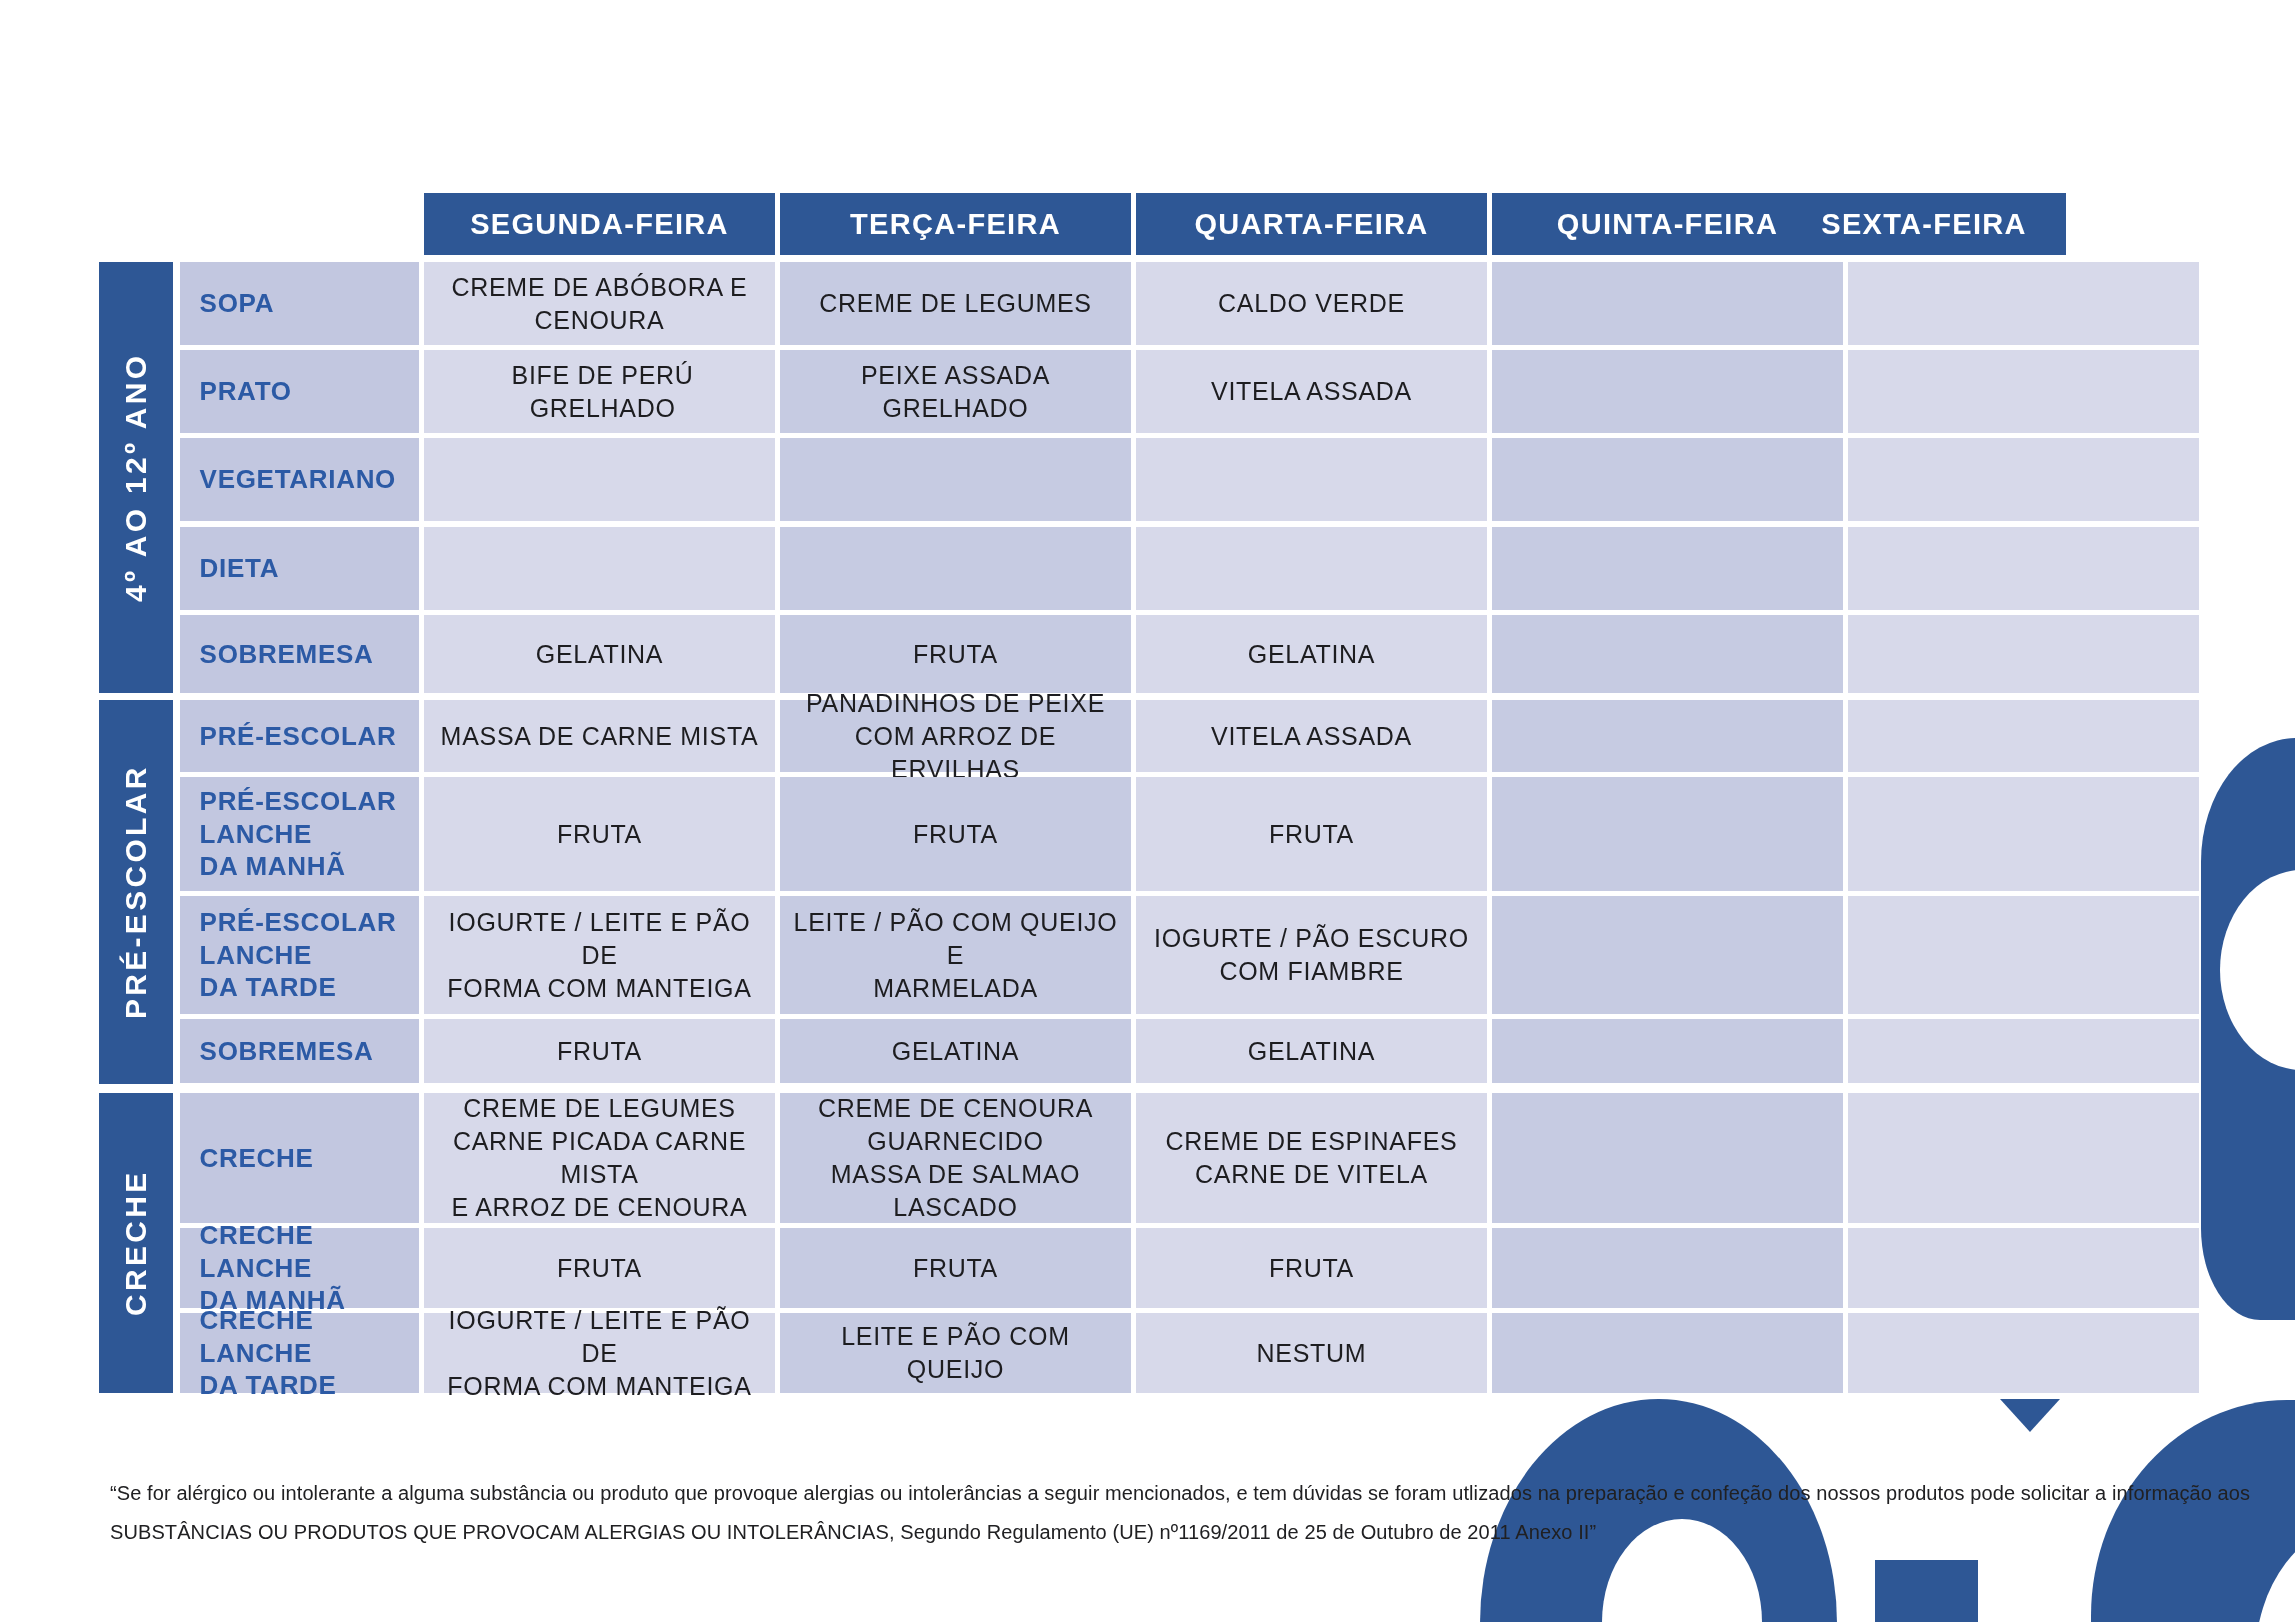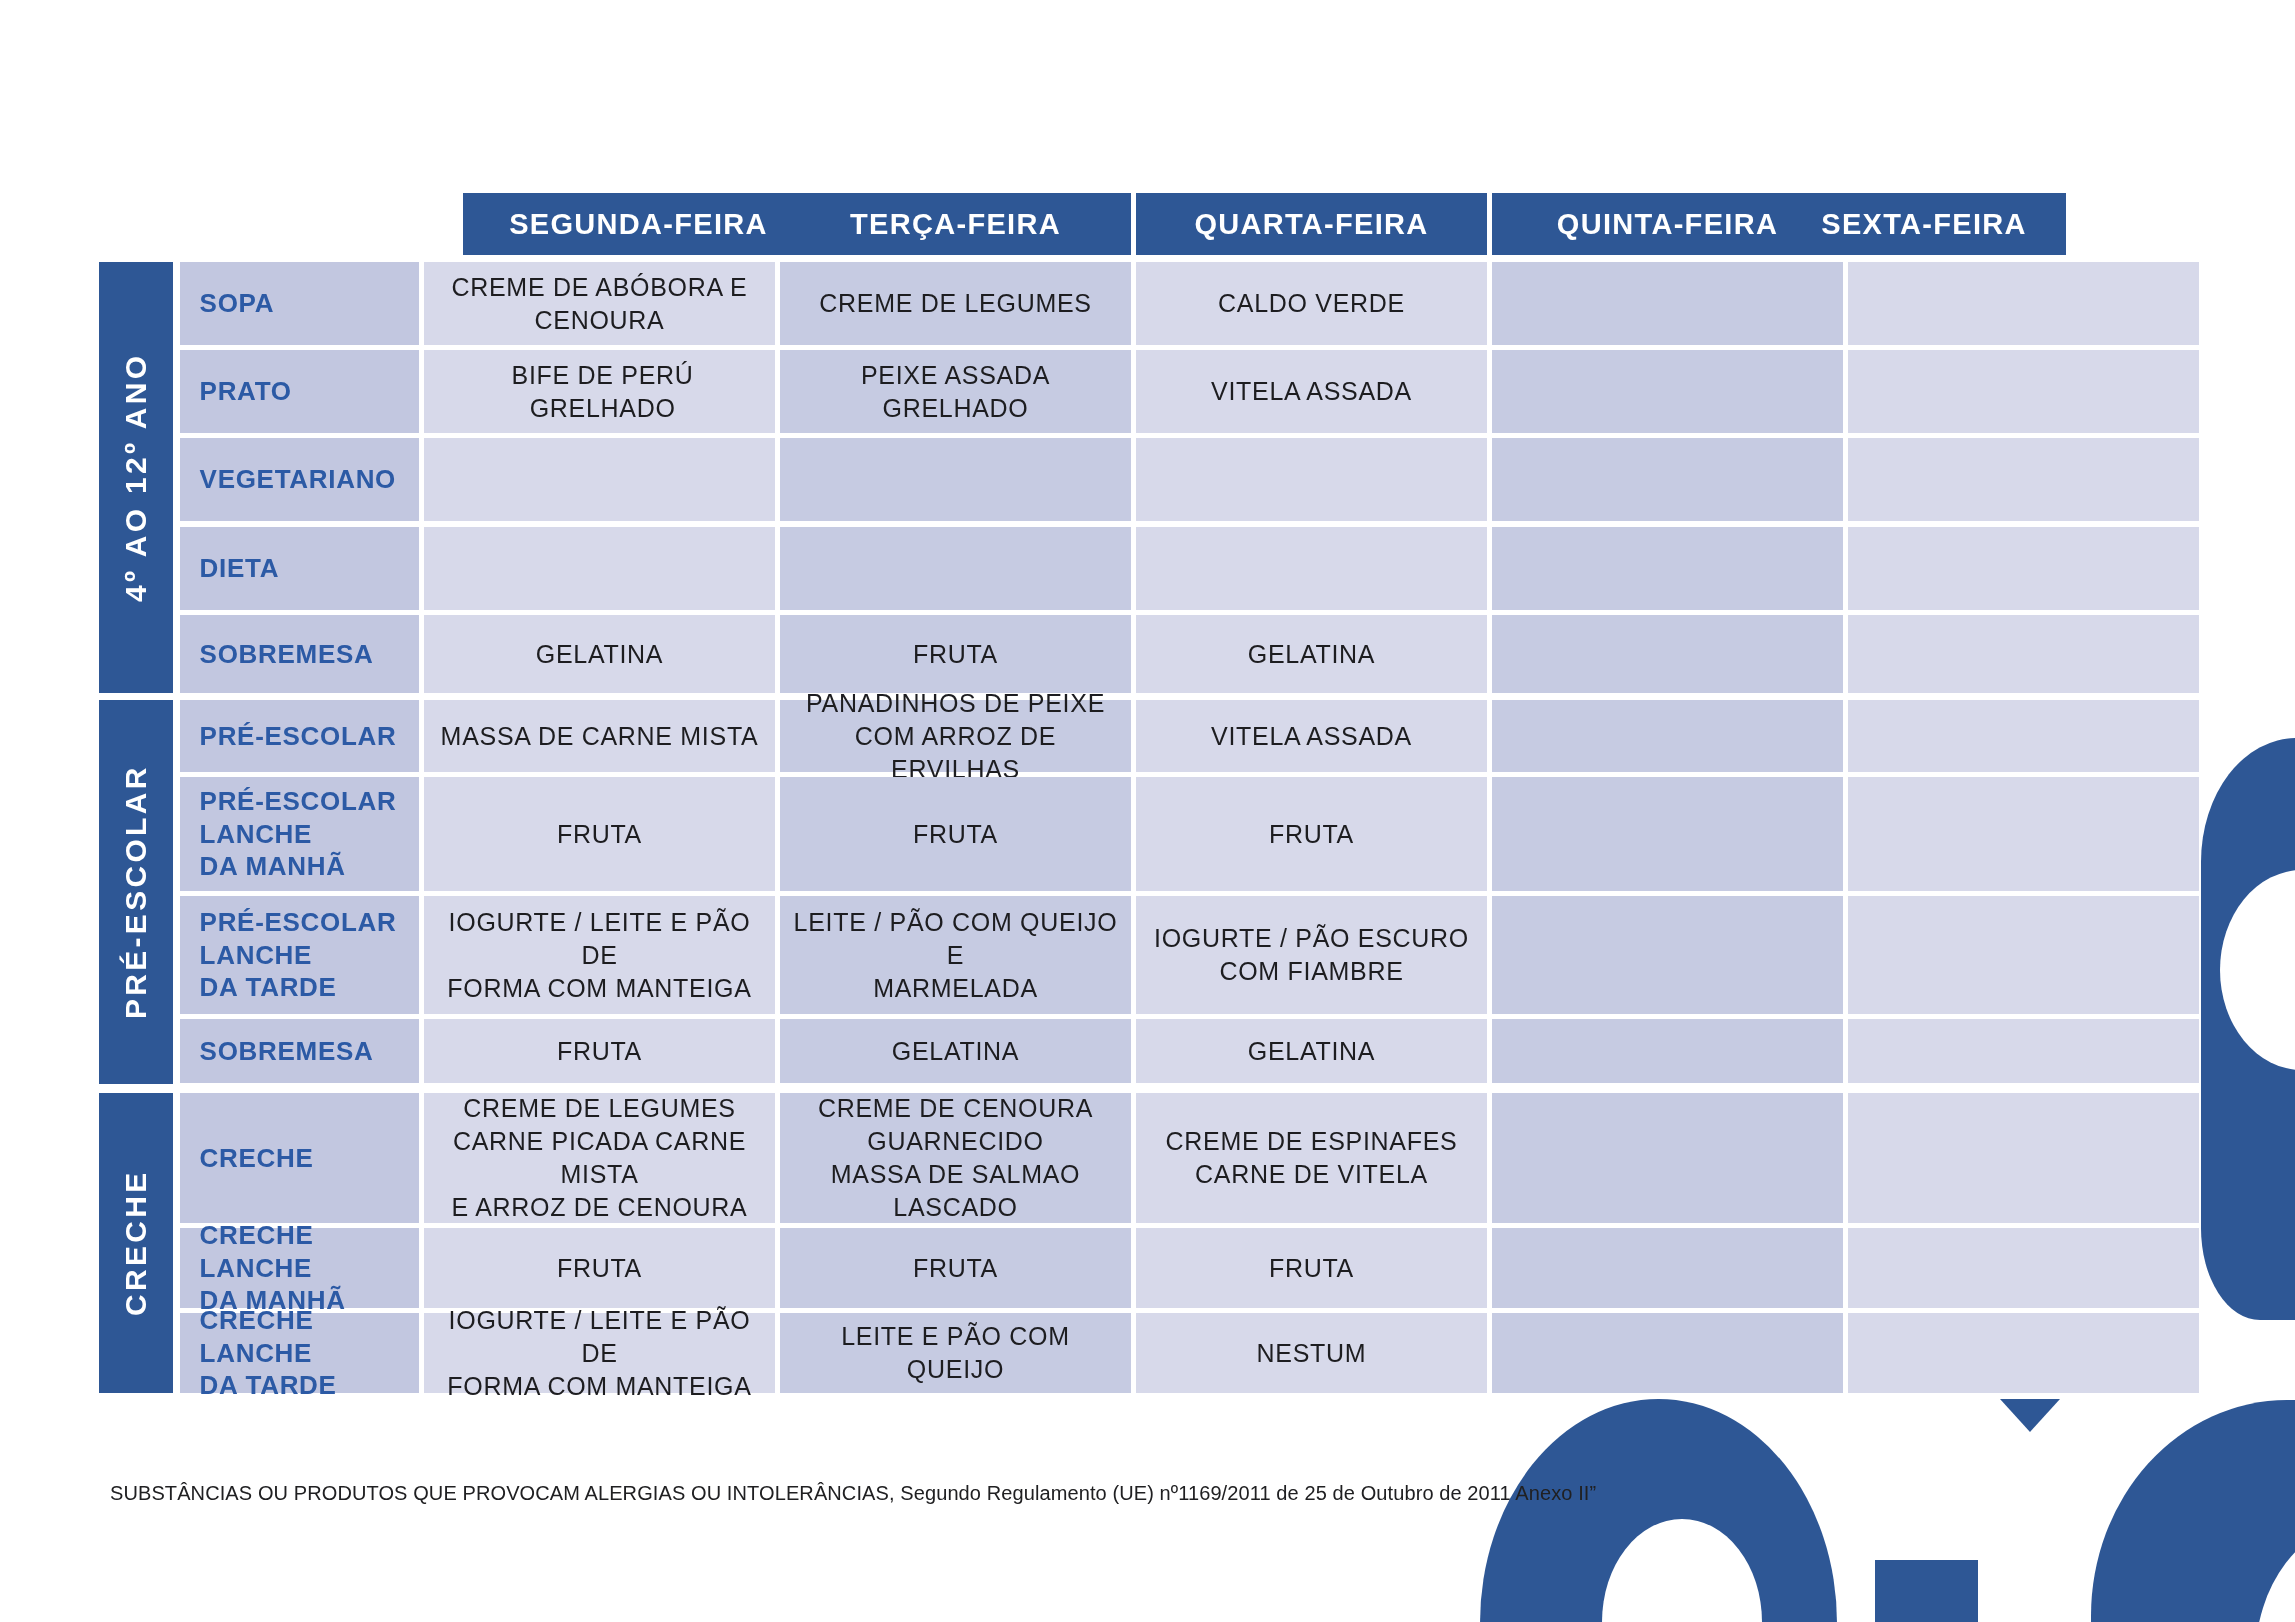--- a/index.html
+++ b/index.html
@@ -76,21 +76,21 @@
   .deco-rt{left:2201px;top:738px;width:95px;height:582px;border-top-left-radius:95px 124px;border-bottom-left-radius:59px 92px;}
   .deco-rt-hole{left:2220px;top:870px;width:164px;height:200px;border-radius:50%;}
 </style>
 </head>
 <body>
 
 <div class="page">
 
 
   <div id="table">
-      <div class="day-header" style="left: 424px; top: 193px; width: 351px; height: 62px; margin-left: 39px;">SEGUNDA-FEIRA</div>
+      <div class="day-header" style="left: 424px; top: 193px; width: 351px; height: 62px;">SEGUNDA-FEIRA</div>
       <div class="day-header" style="left: 780px; top: 193px; width: 351px; height: 62px;">TERÇA-FEIRA</div>
       <div class="day-header" style="left: 1136px; top: 193px; width: 351px; height: 62px;">QUARTA-FEIRA</div>
       <div class="day-header" style="left: 1492px; top: 193px; width: 351px; height: 62px;">QUINTA-FEIRA</div>
       <div class="day-header" style="left: 1782px; top: 193px; width: 284px; height: 62px;">SEXTA-FEIRA</div>
       <div class="group-bar" style="left: 99px; top: 262px; width: 74px; height: 431px;">4º AO 12º ANO</div>
       <div class="row-label" style="left: 180px; top: 262px; width: 239px; height: 83px;">SOPA</div>
       <div class="menu-cell c-light" style="left: 424px; top: 262px; width: 351px; height: 83px;">CREME DE ABÓBORA E
 CENOURA</div>
       <div class="menu-cell c-dark" style="left: 780px; top: 262px; width: 351px; height: 83px;">CREME DE LEGUMES</div>
       <div class="menu-cell c-light" style="left: 1136px; top: 262px; width: 351px; height: 83px;">CALDO VERDE</div>
@@ -177,20 +177,21 @@
 DA TARDE</div>
       <div class="menu-cell c-light" style="left: 424px; top: 1313px; width: 351px; height: 80px;">IOGURTE / LEITE E PÃO DE
 FORMA COM MANTEIGA</div>
       <div class="menu-cell c-dark" style="left: 780px; top: 1313px; width: 351px; height: 80px;">LEITE E PÃO COM QUEIJO</div>
       <div class="menu-cell c-light" style="left: 1136px; top: 1313px; width: 351px; height: 80px;">NESTUM</div>
       <div class="menu-cell c-dark" style="left: 1492px; top: 1313px; width: 351px; height: 80px;"></div>
       <div class="menu-cell c-light" style="left: 1848px; top: 1313px; width: 351px; height: 80px;"></div>
     </div>
 
   <div class="legal">
+    <div>“Se for alérgico ou intolerante a alguma substância ou produto que provoque alergias ou intolerâncias a seguir mencionados, e tem dúvidas se foram utlizados na preparação e confeção dos nossos produtos pode solicitar a informação aos</div>
     <div>SUBSTÂNCIAS OU PRODUTOS QUE PROVOCAM ALERGIAS OU INTOLERÂNCIAS, Segundo Regulamento (UE) nº1169/2011 de 25 de Outubro de 2011 Anexo II”</div>
   </div>
 
   <div class="deco deco-rt"></div>
   <div class="deco-hole deco-rt-hole"></div>
   <div class="deco deco-dome1"></div>
   <div class="deco-hole deco-dome1-hole"></div>
   <div class="deco deco-leg"></div>
   <div class="deco deco-tri"></div>
   <div class="deco deco-br"></div>

